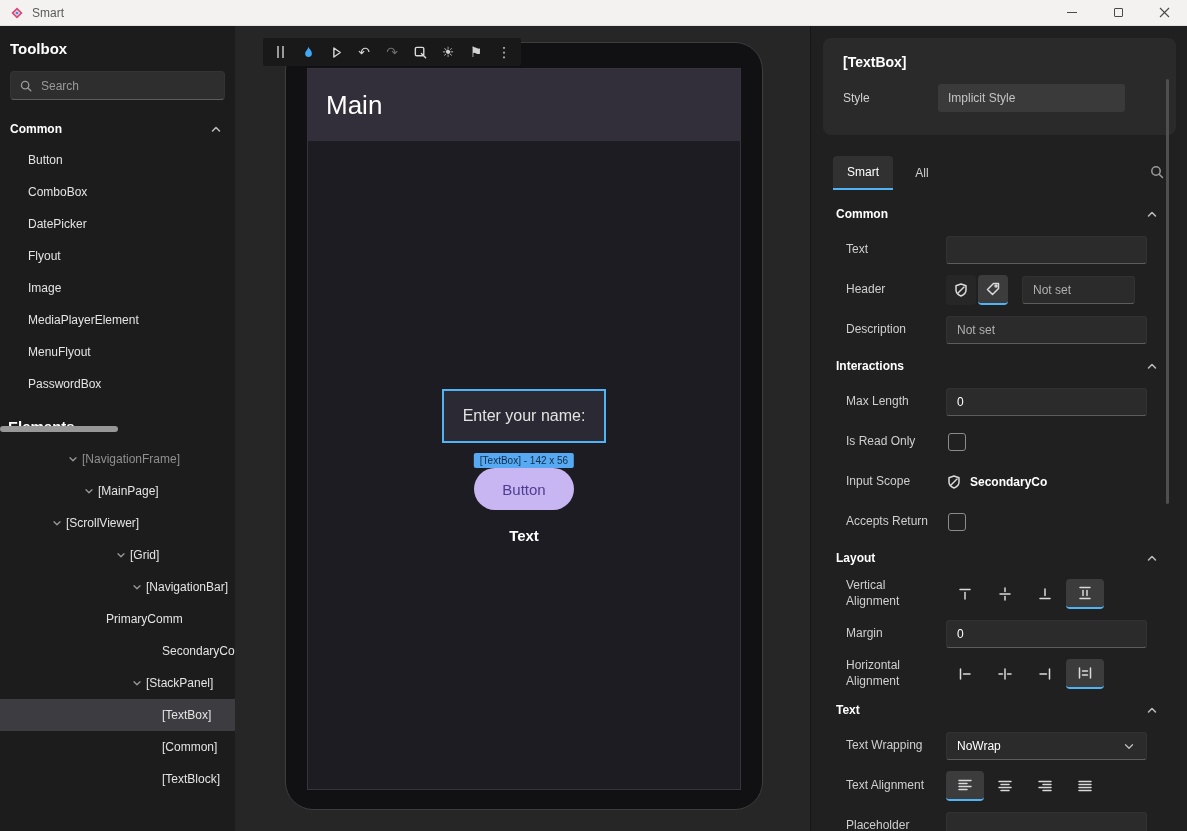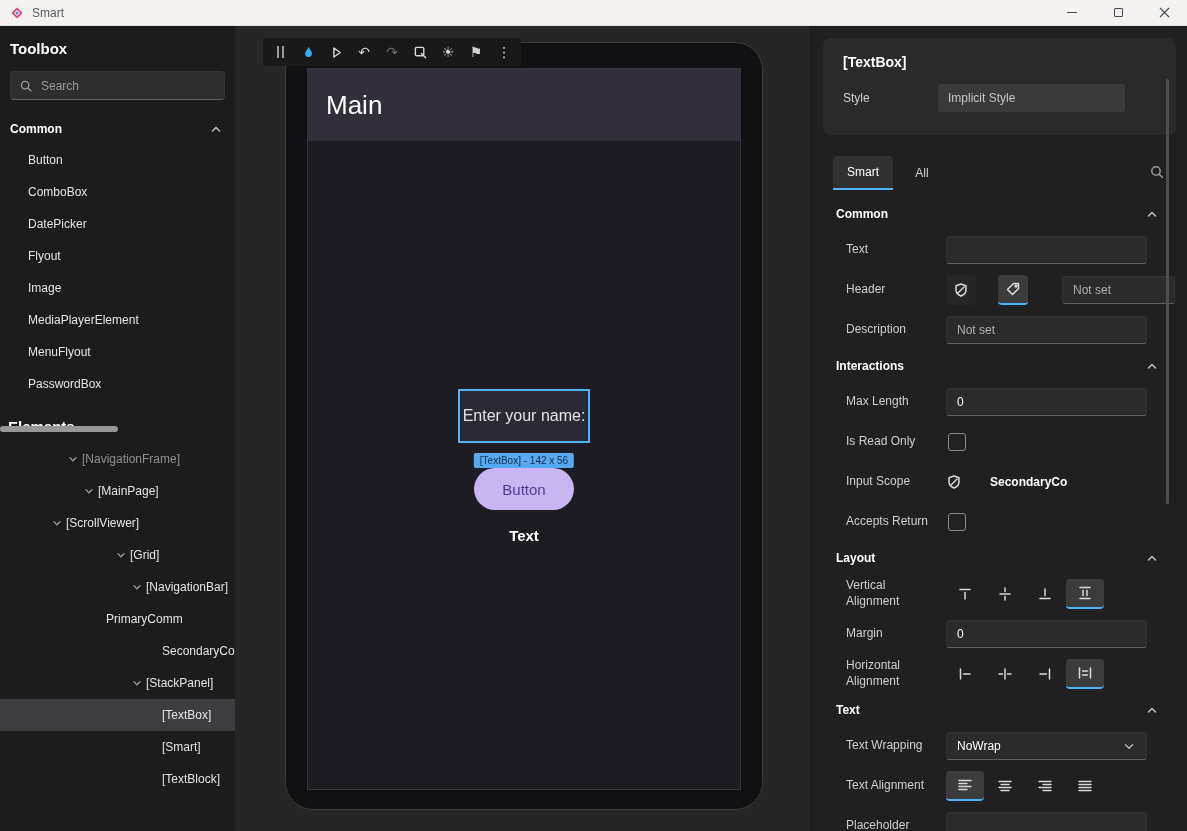--- a/index.html
+++ b/index.html
@@ -49,21 +49,21 @@
   .grip { display:flex; gap:3px; }
   .grip i { display:block; width:2px; height:12px; background:#9a9a9a; }
 
   .phone { position:absolute; left:50px; top:16px; width:478px; height:768px; background:#111113;
            border:1px solid #3d3d3d; border-radius:28px; }
   .screen { position:absolute; left:21px; top:25px; width:434px; height:722px; background:#1e1c23;
             border:1px solid #37343d; overflow:hidden; }
   .navbar { position:absolute; top:0; left:0; width:100%; height:72px; background:#322f3a;
             display:flex; align-items:center; }
   .navbar .page-title { margin-left:18px; font-size:26px; color:#ffffff; }
-  .sel-textbox { position:absolute; top:320px; left:50%; transform:translateX(-50%); width:132px; height:54px;
+  .sel-textbox { position:absolute; top:320px; left:50%; transform:translateX(-50%); width:164px; height:54px;
                  background:#2b2933; border:2px solid #4fb3f5; display:flex; align-items:center; justify-content:center;
                  color:#e3e3e3; font-size:16px; }
   .sel-badge { position:absolute; top:384px; left:50%; transform:translateX(-50%); background:#57aaf1;
                color:#0e2c49; font-size:10px; padding:2px 6px; border-radius:2px; white-space:nowrap; }
   .uno-button { position:absolute; top:399px; left:50%; transform:translateX(-50%); width:100px; height:42px;
                 background:#c8b6f3; color:#4e3c90; border:none; border-radius:21px; font-size:15px;
                 font-family:"Liberation Sans",sans-serif; display:flex; align-items:center; justify-content:center; }
   .uno-textblock { position:absolute; top:458px; left:50%; transform:translateX(-50%); color:#ffffff;
                    font-size:15px; font-weight:bold; }
 
@@ -84,21 +84,21 @@
   .tab.active { background:#313131; color:#ffffff; border-bottom:2px solid #4fb3f5;
                 border-radius:4px 4px 0 0; }
   .props-search { position:absolute; right:22px; top:138px; }
 
   .props-body { position:absolute; top:172px; left:0; right:0; bottom:0; overflow:hidden; }
   .psection { height:32px; display:flex; align-items:center; justify-content:space-between;
               padding:0 28px 0 25px; }
   .psection .lbl { font-size:12px; font-weight:bold; color:#ffffff; }
   .prow { height:40px; display:flex; align-items:center; padding:0 40px 0 35px; }
   .plabel { flex:0 0 100px; font-size:12px; color:#cfcfcf; line-height:1.3; padding-right:6px; }
-  .pctrl { flex:1; display:flex; align-items:center;gap:20px; }
+  .pctrl { flex:1; display:flex; align-items:center; }
   .pinput { flex:1; height:28px; background:#2b2b2b; border:1px solid #323232; border-bottom:1px solid #5d5d5d;
             border-radius:3px; display:flex; align-items:center; padding:0 10px; font-size:12px; color:#ffffff; }
   .pinput.muted { color:#b0b0b0; }
   .pinput.short { flex:0 0 113px; margin-left:14px; }
   .dd-chevron { margin-left:auto; display:flex; }
   .checkbox { width:18px; height:18px; border:1px solid #8b8b8b; border-radius:3px; background:#212121;
               margin-left:2px; }
   .icon-toggle { width:30px; height:30px; display:flex; align-items:center; justify-content:center;
                  background:#262626; border-radius:4px; }
   .icon-toggle.active { background:#3c3c3c; border-bottom:2px solid #4fb3f5; }
@@ -245,21 +245,21 @@
           </svg>
         </span>
       <span class="tlabel">[StackPanel]</span>
     </div>
     <div class="trow selected" style="padding-left:144px">
       <span class="tchev"></span>
       <span class="tlabel">[TextBox]</span>
     </div>
     <div class="trow" style="padding-left:144px">
       <span class="tchev"></span>
-      <span class="tlabel">[Smart]</span>
+      <span class="tlabel">[Common]</span>
     </div>
     <div class="trow" style="padding-left:144px">
       <span class="tchev"></span>
       <span class="tlabel">[TextBlock]</span>
     </div>
   </div>
 </div>
 
 <div class="canvas">
 

